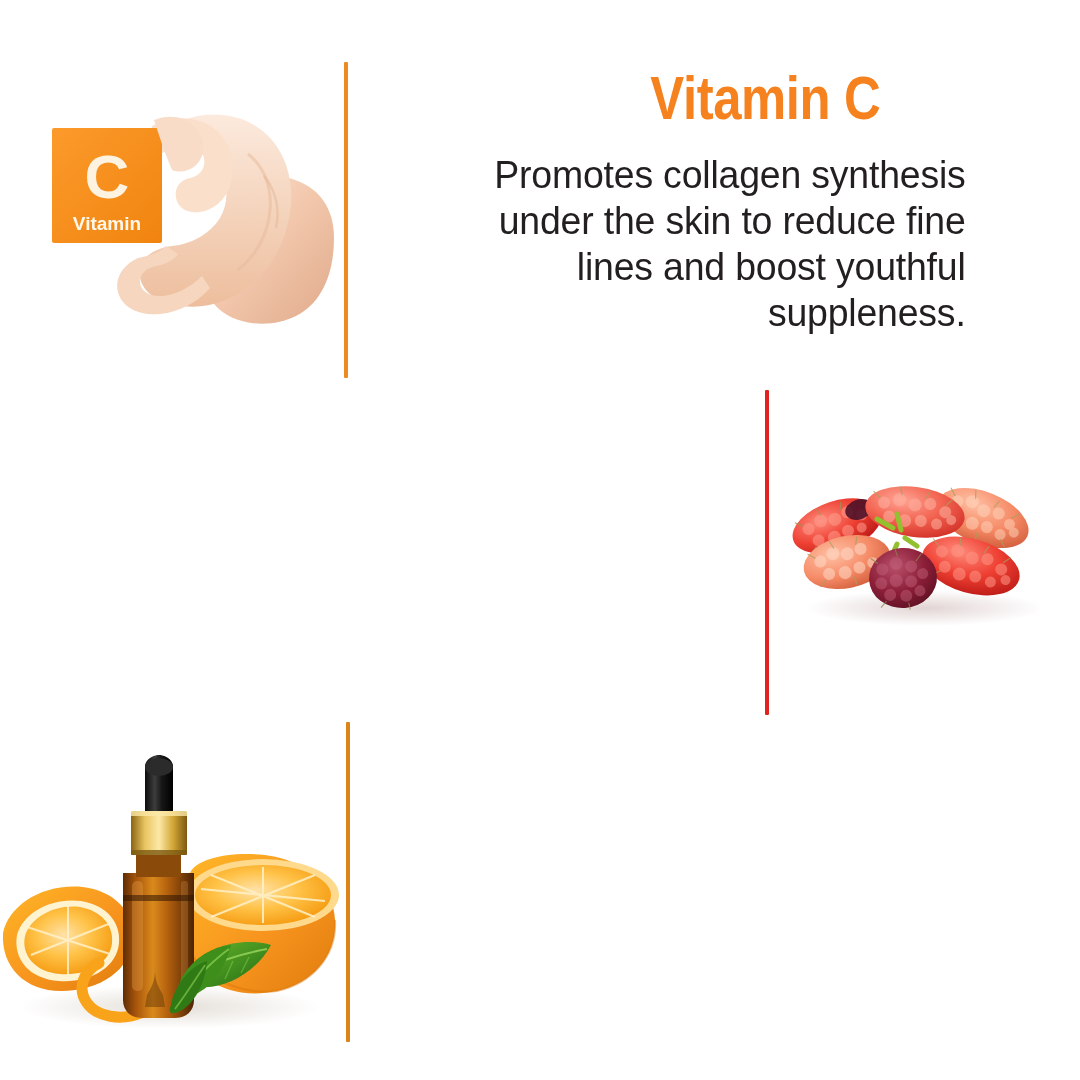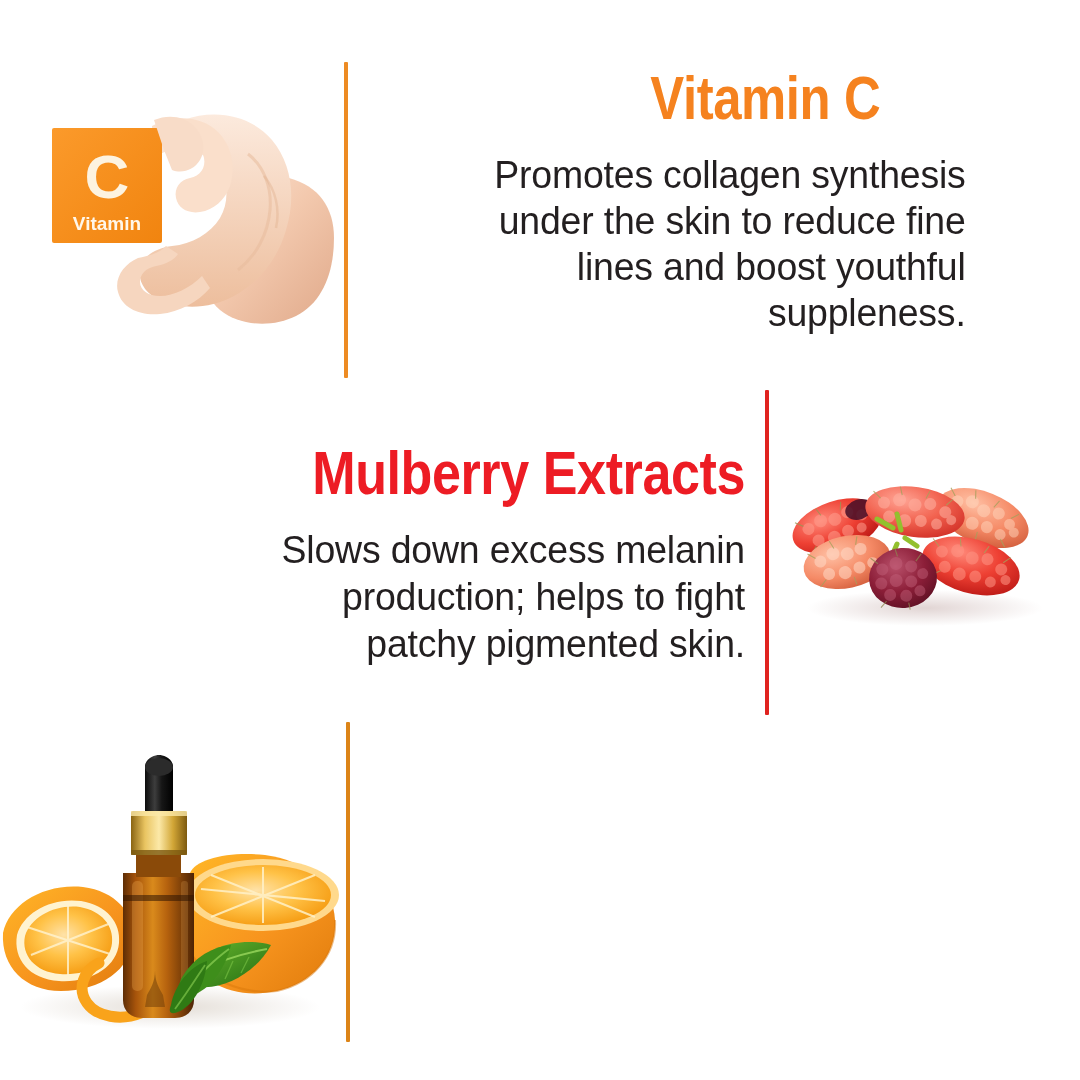--- a/index.html
+++ b/index.html
@@ -446,25 +446,15 @@
       <div id="vitc-title">Vitamin C</div>
       <div id="vitc-body">
         <div>Promotes collagen synthesis</div>
         <div>under the skin to reduce fine</div>
         <div>lines and boost youthful</div>
         <div>suppleness.</div>
       </div>
     </div>
   </div>
 
-  <div class="section" id="section-mulberry">
-    <div id="mul-text">
-      <div id="mul-title">Mulberry Extracts</div>
-      <div id="mul-body">
-        <div>Slows down excess melanin</div>
-        <div>production; helps to fight</div>
-        <div>patchy pigmented skin.</div>
-      </div>
-    </div>
-  </div>
 
 
 </div>
 
 </body></html>

